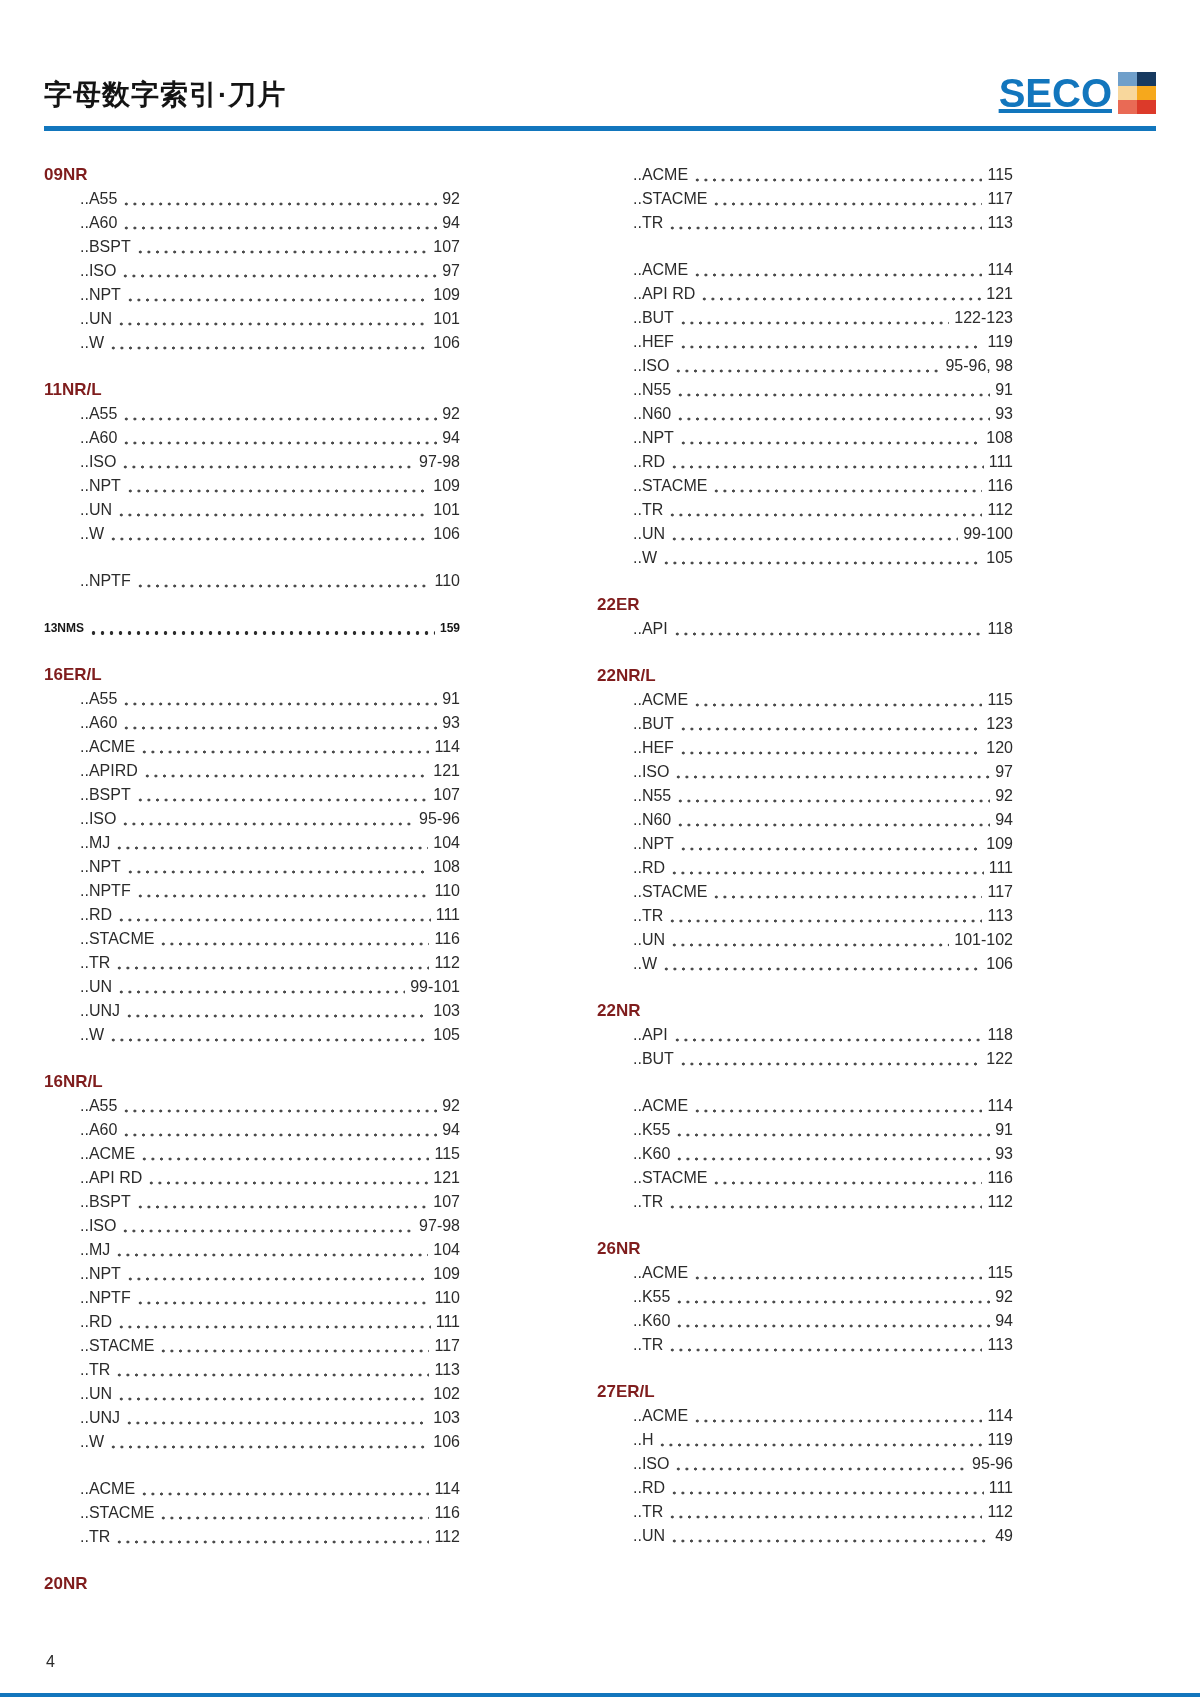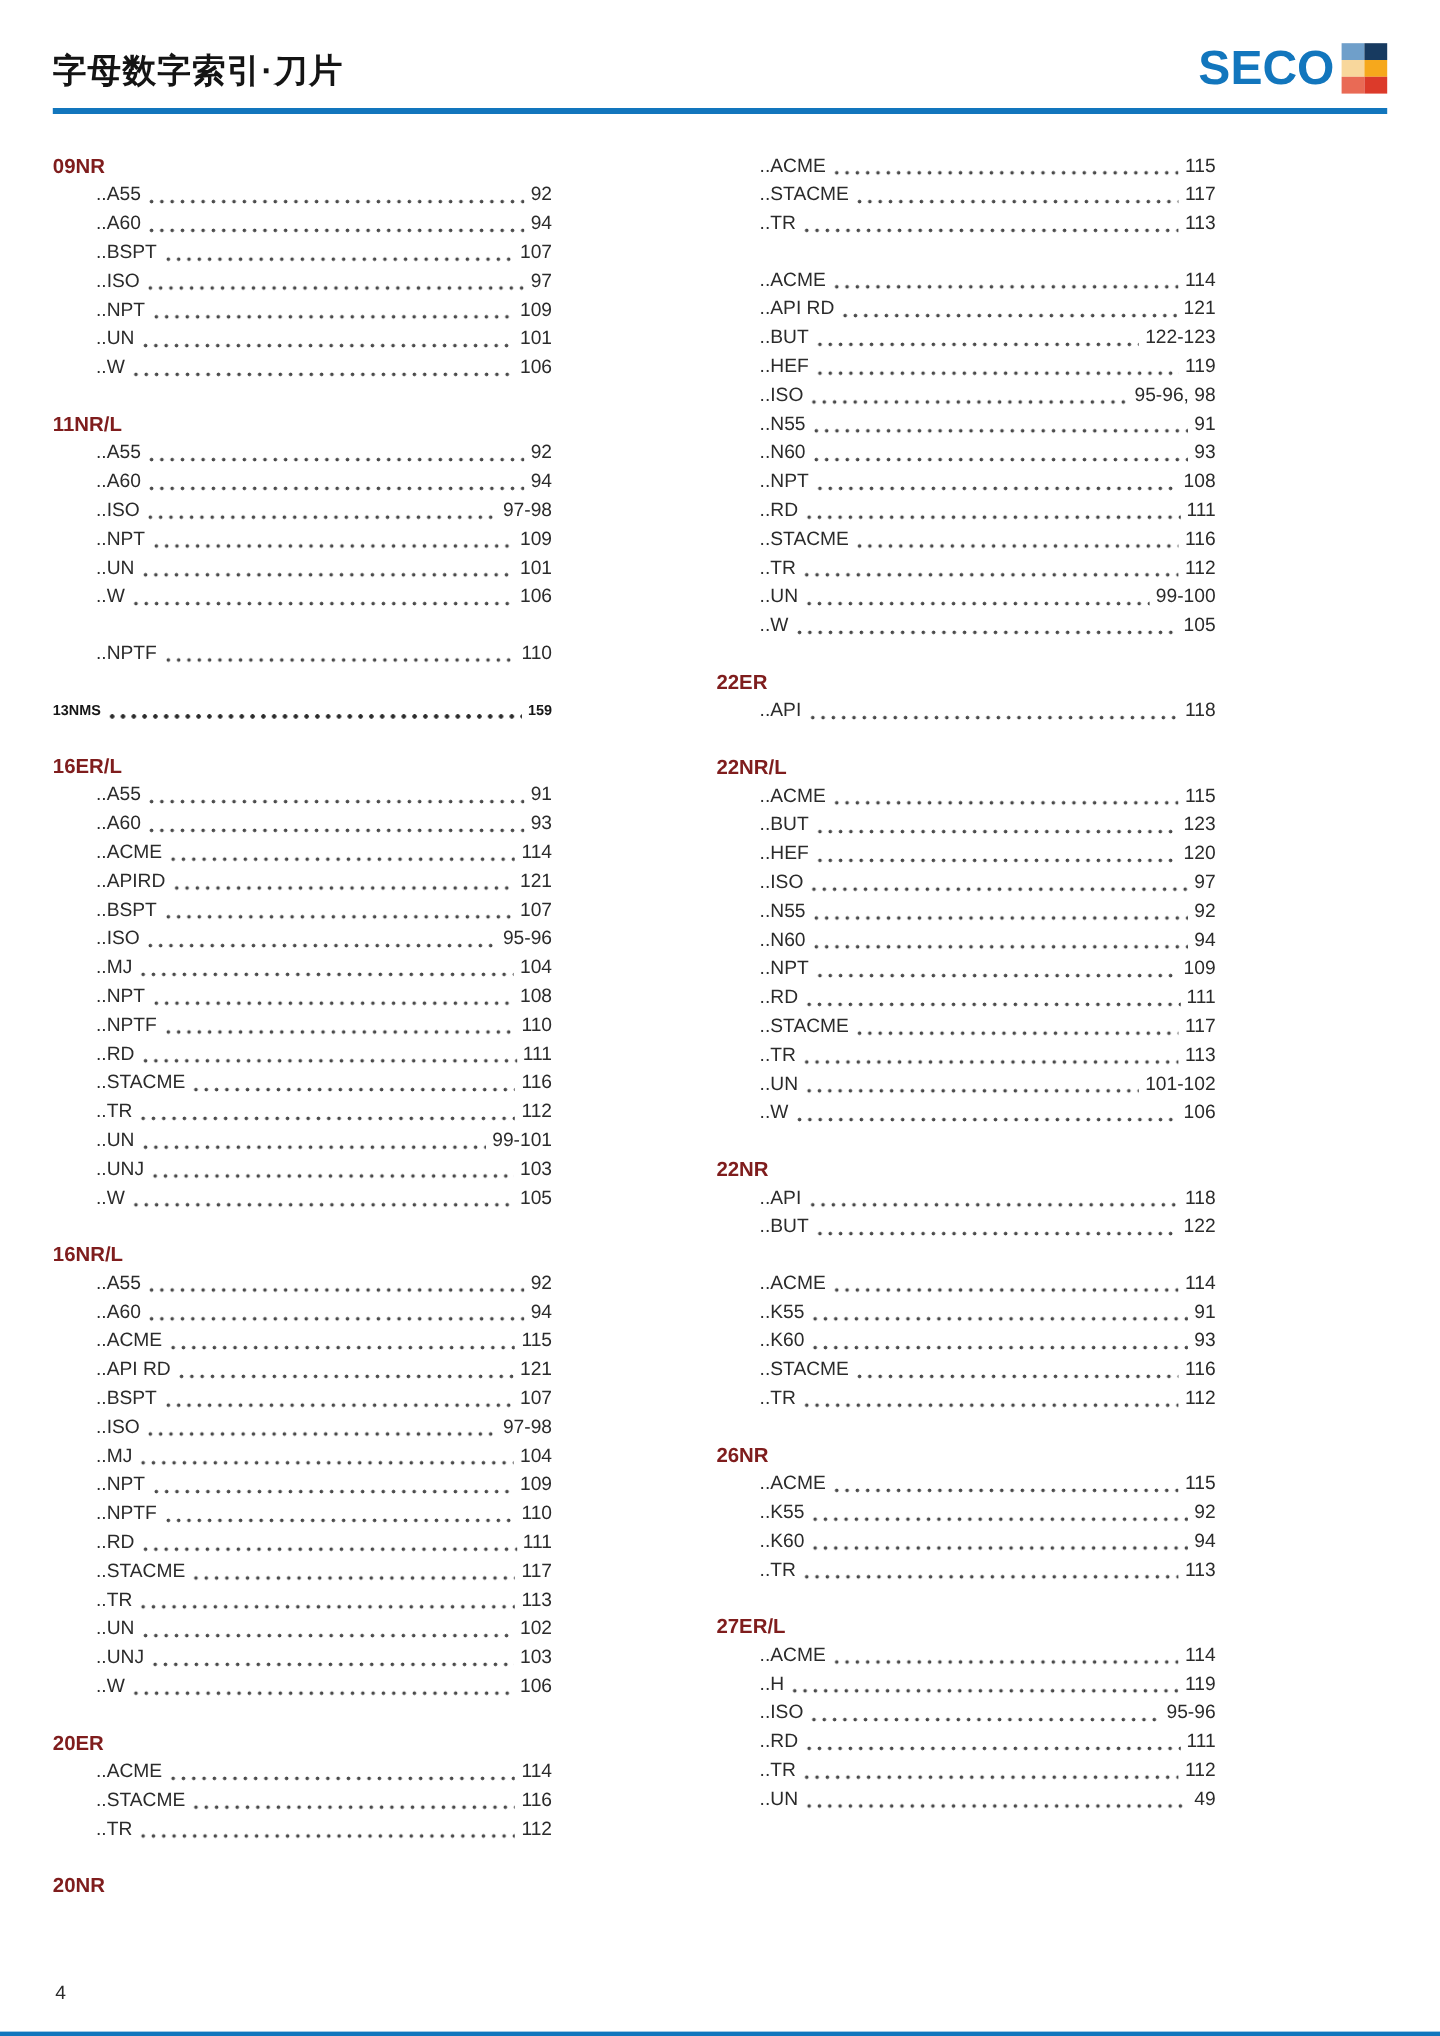--- a/index.html
+++ b/index.html
@@ -2,32 +2,33 @@
 <html><head>
 <meta charset="utf-8">
 <style>
   * { margin:0; padding:0; box-sizing:border-box; }
   html,body { background:#ffffff; }
   body {
     width:1200px; height:1697px; position:relative;
     font-family:"Liberation Sans", sans-serif;
     color:#2b2b2b; overflow:hidden;
   }
-  .page { padding:0 44px; }
+  .page { padding:0 44px;margin-top:36px; }
   .header-bar {
     display:flex; justify-content:space-between; align-items:flex-end;
     padding-top:36px;
   }
   .page-title {
     font-size:28px; font-weight:bold; color:#141414; letter-spacing:1px;
   }
   .logo { display:flex; align-items:center; }
   .logo-text {
     color:#1276bd; font-size:40px; font-weight:bold; letter-spacing:0px;
     line-height:42px;
+    text-decoration:underline;
   }
   .logo-grid {
     display:grid; grid-template-columns:19px 19px; grid-auto-rows:14px;
     margin-left:6px;
   }
   .header-rule { height:5px; background:#1276bd; margin-top:12px; }
   .columns { display:flex; margin-top:32px; }
   .col { width:416px; }
   .col-left { margin-right:137px; }
   .section { margin-bottom:23px; }
@@ -315,21 +316,20 @@
             <span class="leader"></span>
             <span class="entry-page">103</span>
           </div>
           <div class="entry">
             <span class="entry-label">..W</span>
             <span class="leader"></span>
             <span class="entry-page">106</span>
           </div>
         </div>
         <div class="section">
-          <div class="section-title">20ER</div>
           <div class="entry">
             <span class="entry-label">..ACME</span>
             <span class="leader"></span>
             <span class="entry-page">114</span>
           </div>
           <div class="entry">
             <span class="entry-label">..STACME</span>
             <span class="leader"></span>
             <span class="entry-page">116</span>
           </div>

